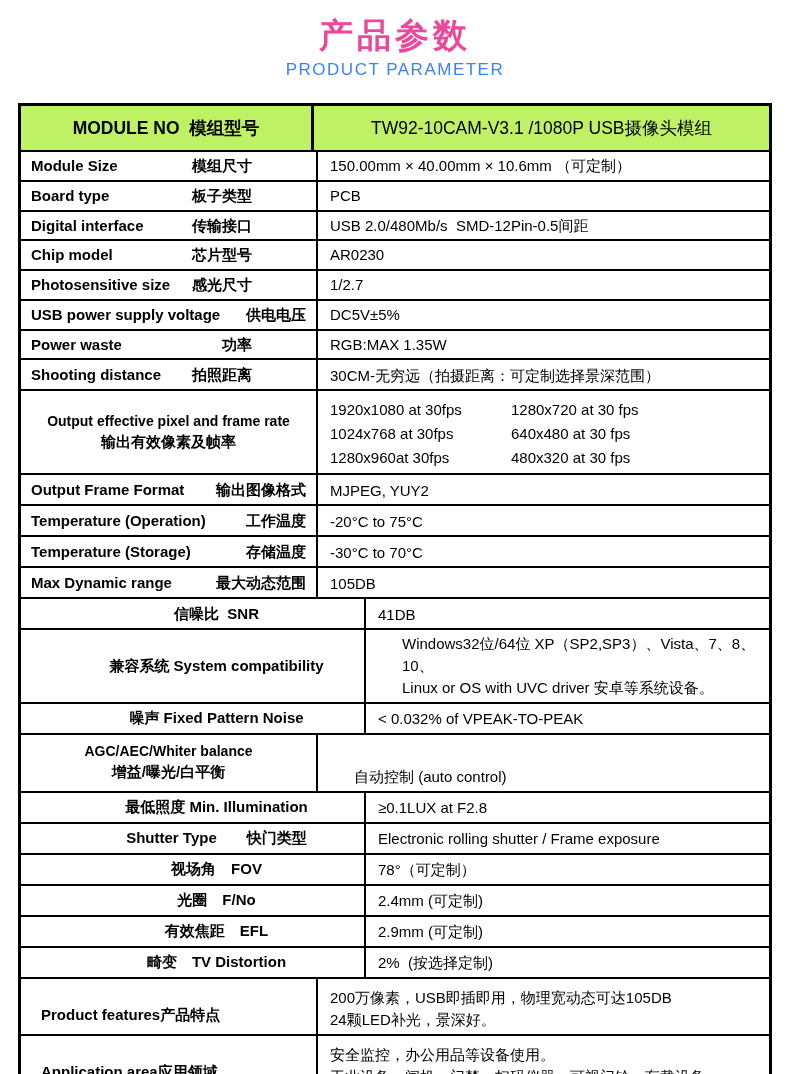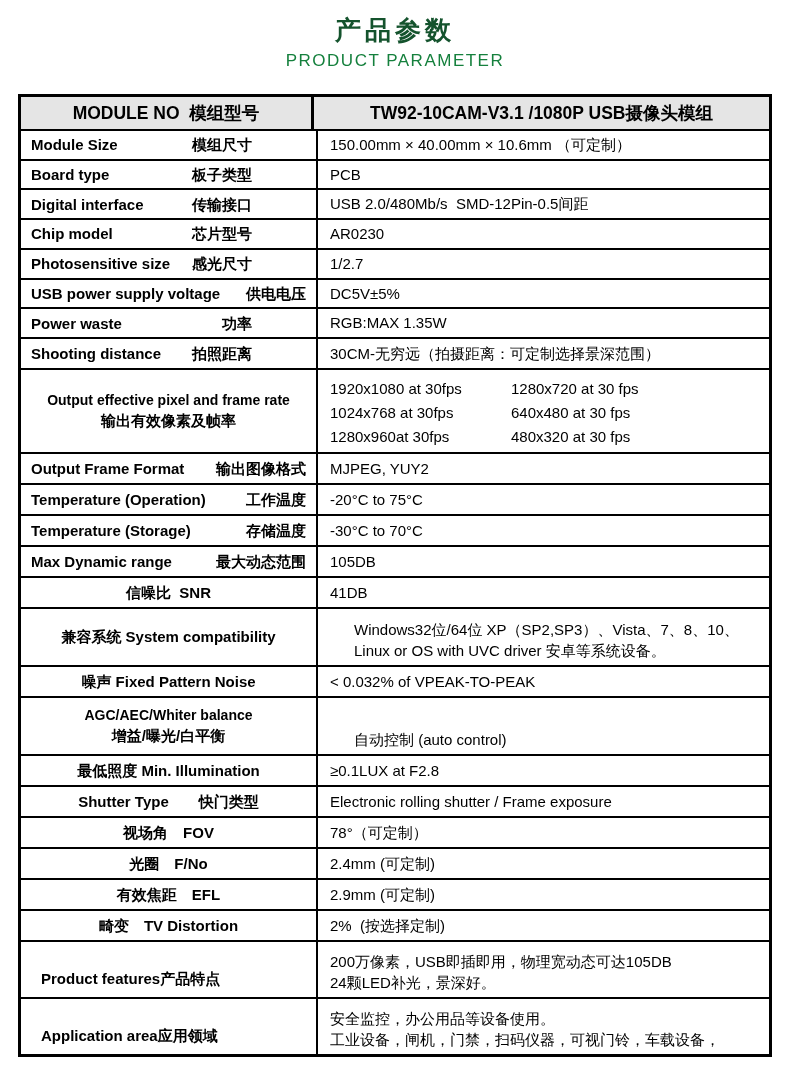--- a/index.html
+++ b/index.html
@@ -5,63 +5,63 @@
   html,body{margin:0;padding:0;background:#ffffff;}
   body{
     width:790px;
     font-family:"Liberation Sans","DejaVu Sans",sans-serif;
     color:#000;
     -webkit-font-smoothing:antialiased;
   }
   
   .title-wrap{text-align:center;margin-top:16px;}
   .title-zh{
-    font-size:26px;font-weight:bold;color:#14532d;
+    font-size:34px;font-weight:bold;color:#ec4899;
     letter-spacing:4px;line-height:1.15;
   }
   .title-en{
-    font-size:17px;color:#15803d;letter-spacing:1.5px;
+    font-size:17px;color:#3b82f6;letter-spacing:1.5px;
     margin-top:5px;font-weight:normal;
   }
   
   .spec-table{
     width:754px;margin:23px auto 0 auto;
     border:3px solid #000;box-sizing:border-box;background:#fff;
   }
   .spec-header{
-    display:flex;background:#e5e5e5;height:32px;text-align:right;
+    display:flex;background:#bef264;height:44px;text-align:right;
   }
   .spec-header .h-label{
     width:293px;box-sizing:border-box;border-right:3px solid #000;
     display:flex;align-items:center;justify-content:center;
     font-weight:bold;font-size:17.5px;white-space:pre;
   }
   .spec-header .h-value{
     flex:1;display:flex;align-items:center;justify-content:center;
-    font-weight:bold;font-size:17.5px;white-space:pre;
+    font-weight:normal;font-size:17.5px;white-space:pre;
   }
   .spec-row{display:flex;border-top:2px solid #000;min-height:29px;}
   
   #rows .spec-row:nth-child(-n+7){min-height:23px;}
   #rows .spec-row:nth-child(8){min-height:29px;}
   #rows .spec-row:nth-child(9){min-height:82px;}
   #rows .spec-row:nth-child(15),
   #rows .spec-row:nth-child(17){min-height:56px;gap:24px;}
   #rows .spec-row:nth-child(24),
   #rows .spec-row:nth-child(25){min-height:55px;}
 
   .cell-label{
     width:297px;box-sizing:border-box;border-right:2px solid #000;
     display:flex;align-items:center;
     font-weight:bold;font-size:15px;line-height:1.3;
   }
   .cell-label.split{justify-content:space-between;padding:2px 64px 2px 10px;}
   .cell-label.splitFull{justify-content:space-between;padding:2px 10px 2px 10px;}
   .cell-label.splitIndent{justify-content:space-between;padding:20px 102px 2px 20px;}
-  .cell-label.center{justify-content:center;text-align:center;padding:2px 4px;white-space:pre;}
+  .cell-label.center{justify-content:center;text-align:center;padding:2px 4px;white-space:pre;margin-left:48px;}
   .cell-label.center2{flex-direction:column;justify-content:center;text-align:center;padding:2px 4px;}
   .cell-label.center2 .enline{font-size:14px;line-height:1.35;}
   .cell-label.center2 .zhline{font-size:15px;line-height:1.45;}
   .cell-label .lab-en,.cell-label .lab-zh{white-space:nowrap;}
 
   .cell-value{
     flex:1;display:flex;flex-direction:column;justify-content:flex-end;
     padding:3px 8px 3px 12px;font-size:15px;box-sizing:border-box;
   }
   .val-line{line-height:1.45;white-space:pre-wrap;}

